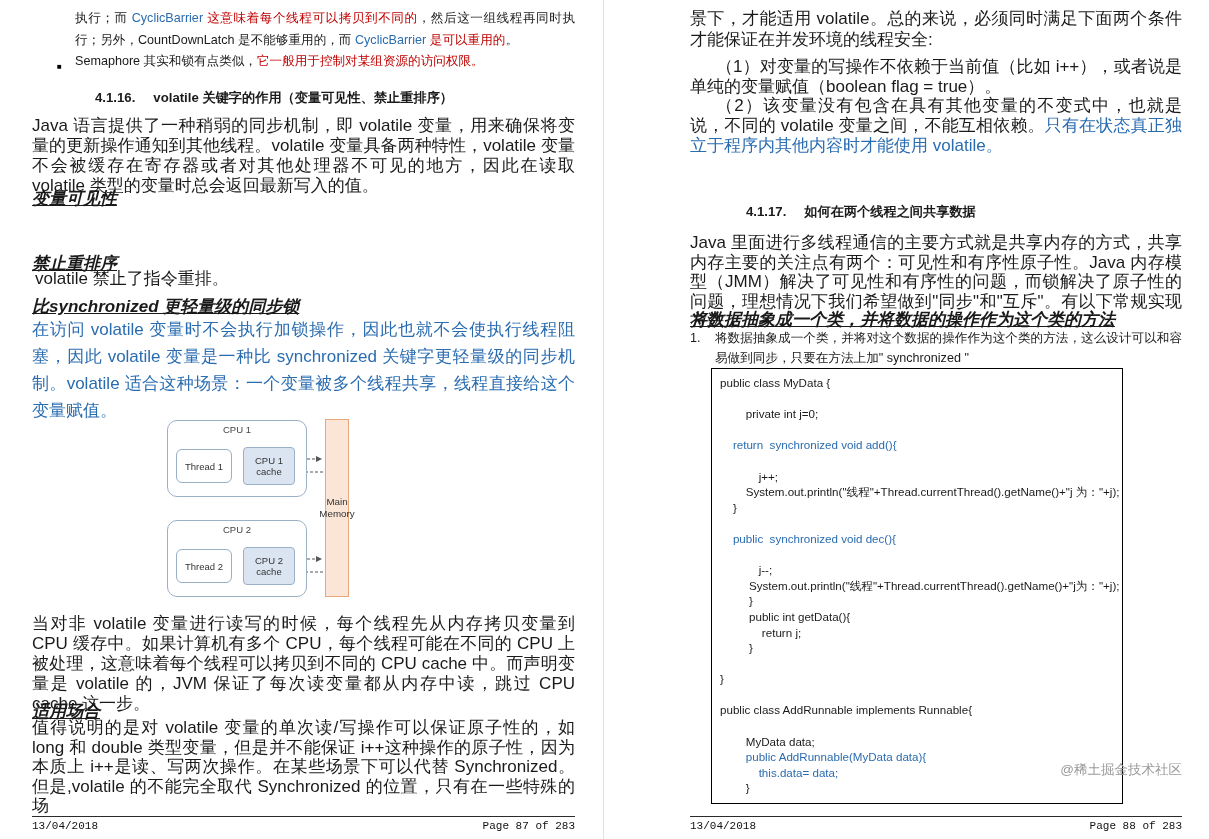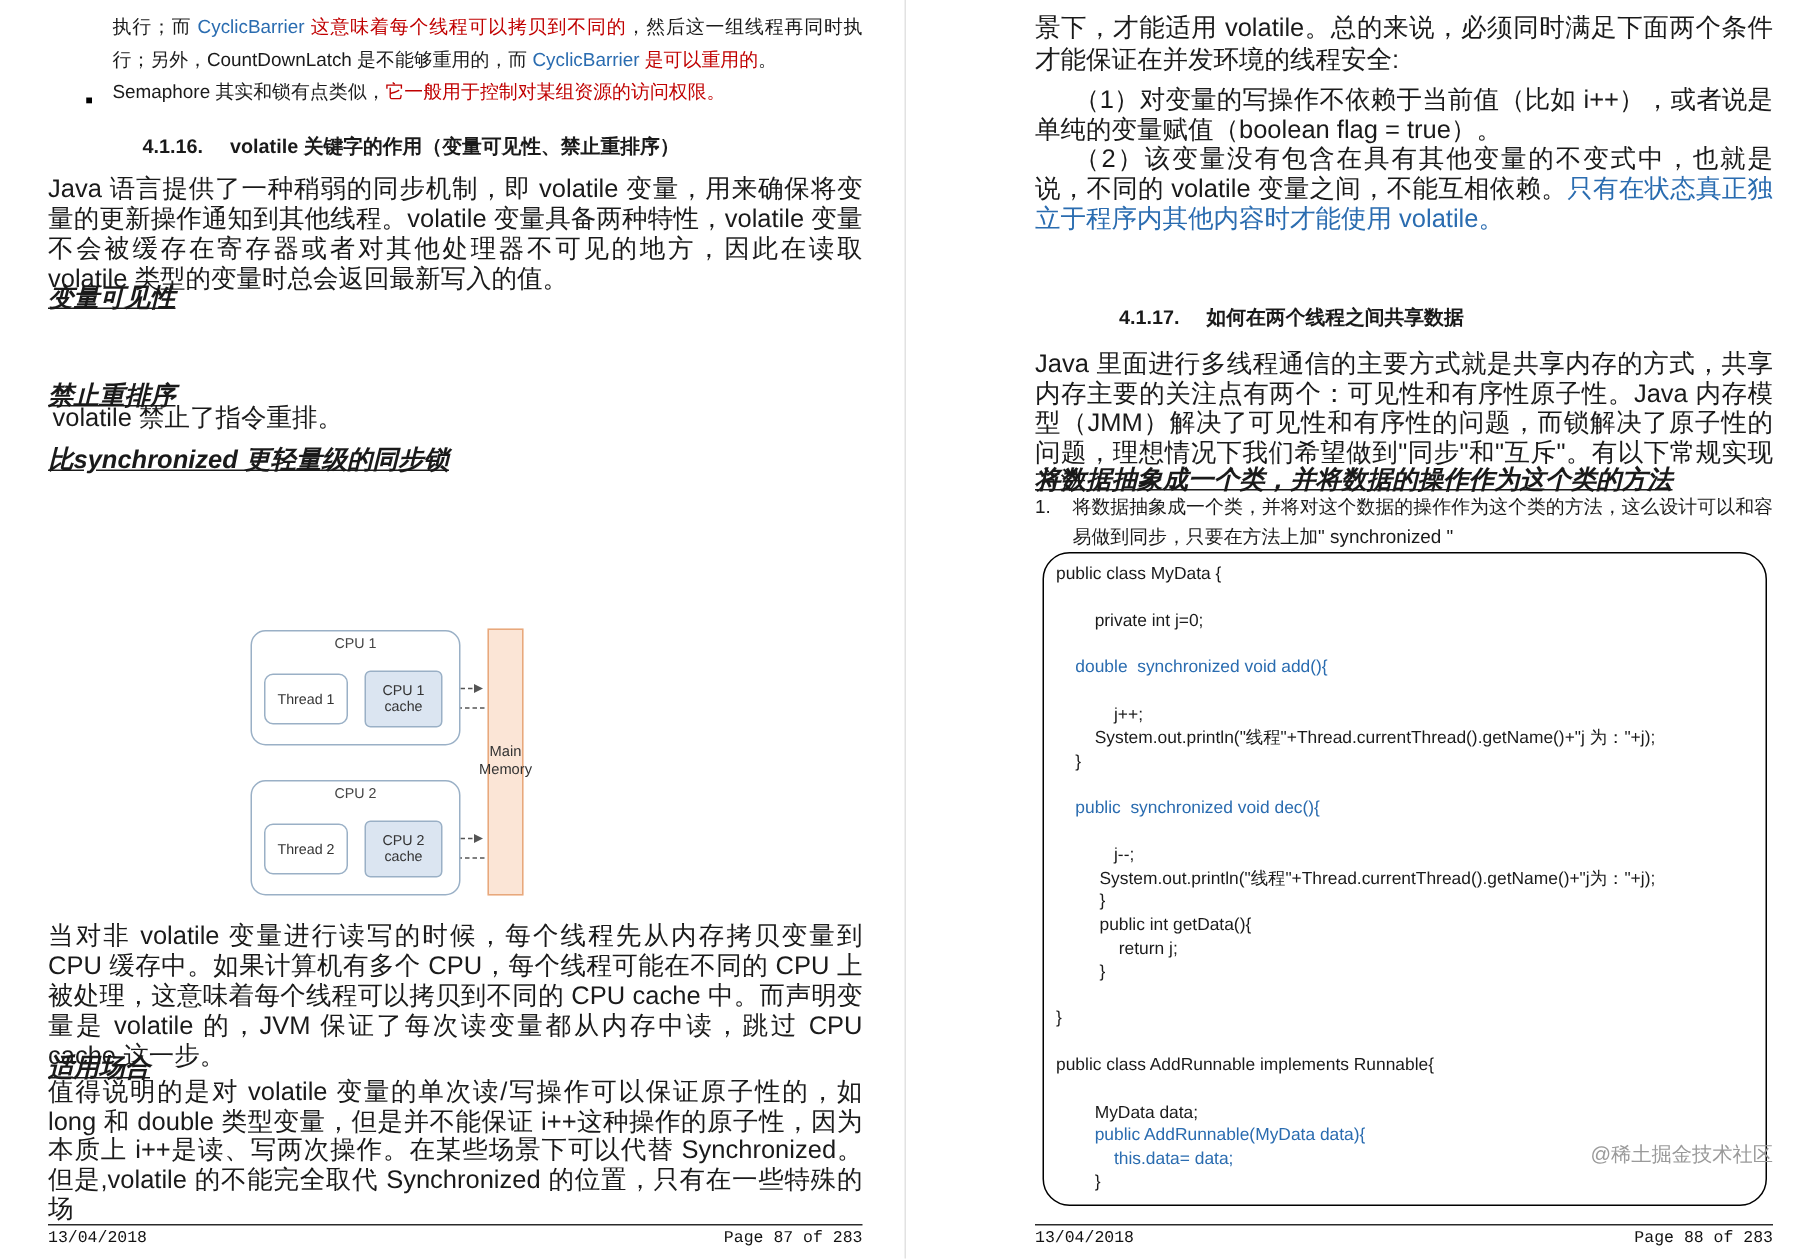--- a/index.html
+++ b/index.html
@@ -64,20 +64,21 @@
 
   <div class="abs h-run" style="top:187px; left:32px;">变量可见性</div>
 
 
   <div class="abs h-run" style="top:252px; left:32px;">禁止重排序</div>
 
   <div class="abs para" style="top:269px; left:35px; width:540px;">volatile 禁止了指令重排。</div>
 
   <div class="abs h-run" style="top:295px; left:32px;">比synchronized 更轻量级的同步锁</div>
 
+  <div class="abs para c-blue" style="top:316px; left:32px; width:543px; line-height:27px;">在访问 volatile 变量时不会执行加锁操作，因此也就不会使执行线程阻塞，因此 volatile 变量是一种比 synchronized 关键字更轻量级的同步机制。volatile 适合这种场景：一个变量被多个线程共享，线程直接给这个变量赋值。</div>
 
   <div class="abs diagram" style="top:412px; left:160px;">
     <svg width="220" height="195" viewBox="0 0 220 195">
       <defs>
         <marker id="ah" markerWidth="6" markerHeight="6" refX="5" refY="3" orient="auto">
           <path d="M0,0 L6,3 L0,6 z" fill="#555"></path>
         </marker>
       </defs>
       <g stroke="#555" stroke-width="1" stroke-dasharray="3,2" fill="none">
         <line x1="73" y1="48" x2="80" y2="48" marker-end="url(#ah)"></line>
@@ -130,26 +131,26 @@
 
   <div class="abs para" style="top:233px; left:85px; width:492px; line-height:19.5px;">Java 里面进行多线程通信的主要方式就是共享内存的方式，共享内存主要的关注点有两个：可见性和有序性原子性。Java 内存模型（JMM）解决了可见性和有序性的问题，而锁解决了原子性的问题，理想情况下我们希望做到"同步"和"互斥"。有以下常规实现方法：</div>
 
   <div class="abs h-run" style="top:308px; left:85px;">将数据抽象成一个类，并将数据的操作作为这个类的方法</div>
 
   <div class="abs list-row" style="top:328px; left:85px; width:492px;">
     <span class="list-num">1.</span>
     <span>将数据抽象成一个类，并将对这个数据的操作作为这个类的方法，这么设计可以和容易做到同步，只要在方法上加" synchronized "</span>
   </div>
 
-  <div class="abs code-box" style="top:368px; left:90px; width:483px; height:436px;border-radius:18px;">
+  <div class="abs code-box" style="top:368px; left:106px; width:412px; height:436px;">
       <div class="code-line">public class MyData {</div>
       <div class="code-line">&nbsp;</div>
       <div class="code-line">        private int j=0;</div>
       <div class="code-line">&nbsp;</div>
-      <div class="code-line c-blue">    double  synchronized void add(){</div>
+      <div class="code-line c-blue">    return  synchronized void add(){</div>
       <div class="code-line">&nbsp;</div>
       <div class="code-line">            j++;</div>
       <div class="code-line">        System.out.println("线程"+Thread.currentThread().getName()+"j 为："+j);</div>
       <div class="code-line">    }</div>
       <div class="code-line">&nbsp;</div>
       <div class="code-line c-blue">    public  synchronized void dec(){</div>
       <div class="code-line">&nbsp;</div>
       <div class="code-line">            j--;</div>
       <div class="code-line">         System.out.println("线程"+Thread.currentThread().getName()+"j为："+j);</div>
       <div class="code-line">         }</div>

